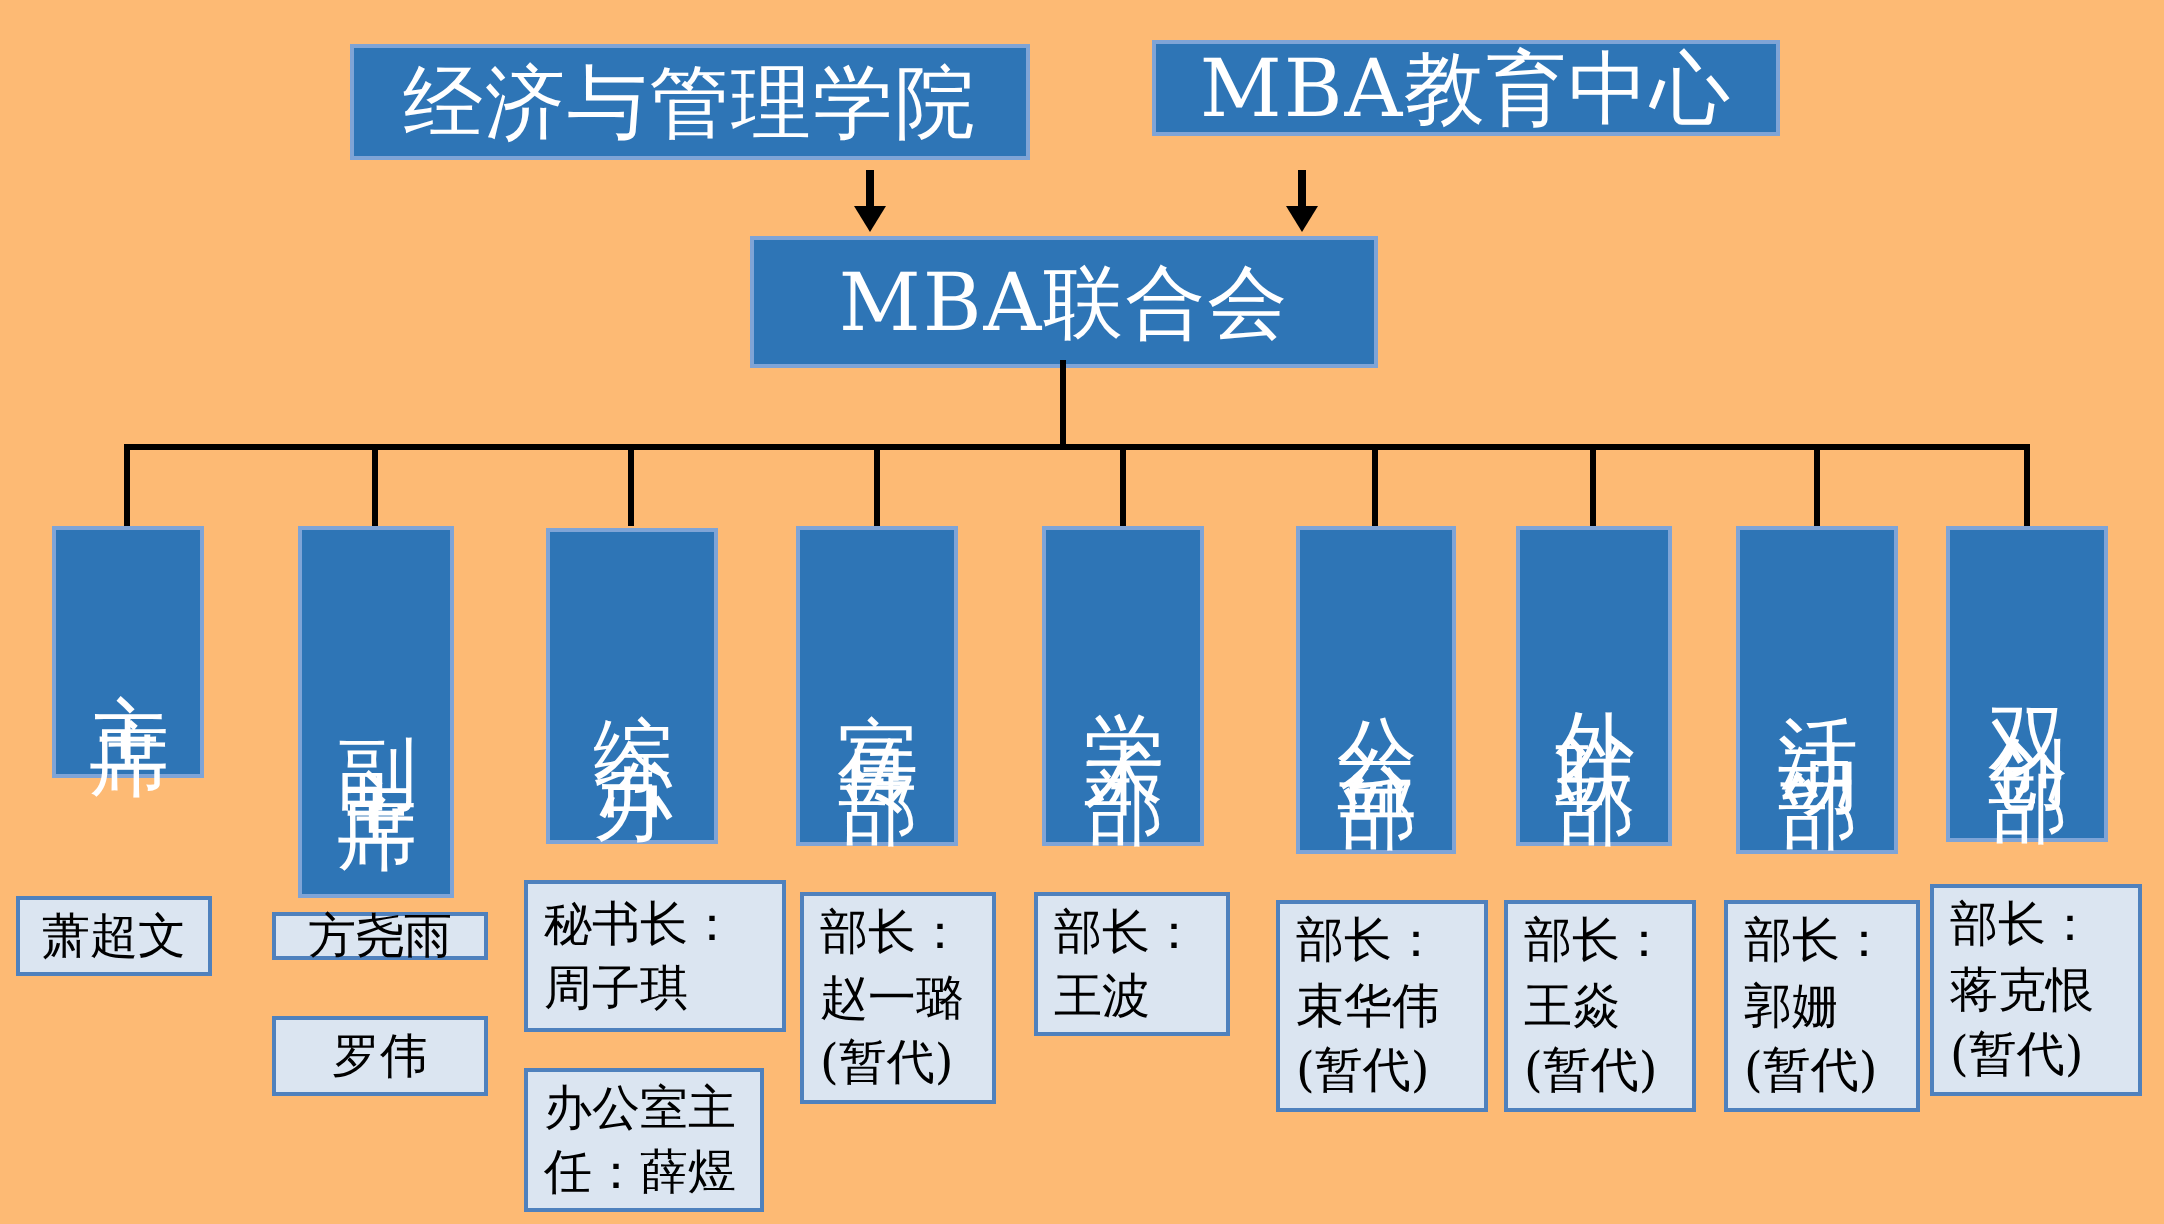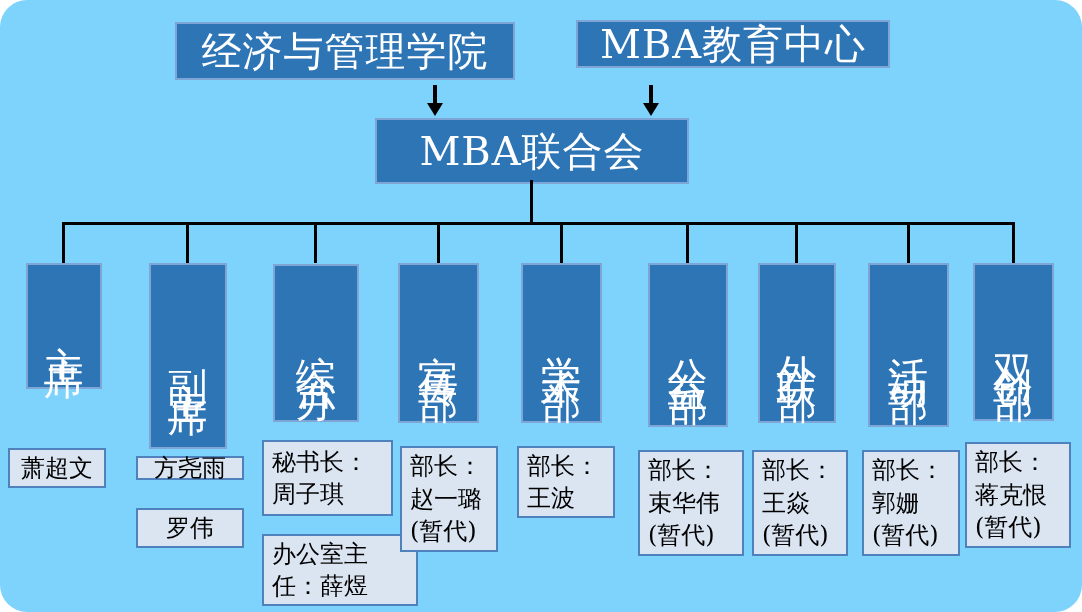--- a/index.html
+++ b/index.html
@@ -1,18 +1,18 @@
 <!DOCTYPE html>
 <html style="--box-blue: #2E75B6; --box-edge: #7FA4D6; --member-bg: #DBE5F1; --member-edge: #4F81BD; --line: #000000;"><head>
 <meta charset="utf-8">
 <style>
   html,body { margin:0; padding:0; background:#ffffff; }
   .canvas {
-    position:relative; width:1082px; height:612px; background:#7dd3fc;
-    font-family:"DejaVu Serif","Liberation Serif",serif; overflow:hidden;border-radius:27px;
+    position:relative; width:1082px; height:612px; background:#fdba74;
+    font-family:"DejaVu Serif","Liberation Serif",serif; overflow:hidden;
   }
   .bluebox {
     position:absolute; background:var(--box-blue,#2E75B6);
     border:2px solid var(--box-edge,#7FA4D6);
     color:#ffffff; display:flex; align-items:center; justify-content:center;
     box-sizing:border-box; text-align:center;
   }
   .top-label { font-size:40px; letter-spacing:1px; }
   .dept-label {
     writing-mode:vertical-rl; text-orientation:upright;
@@ -101,21 +101,21 @@
     <span class="dept-label">双创部</span>
   </div>
 
   <div class="namebox nb-center" style="left:8px;top:448px;width:98px;height:40px">萧超文</div>
 
   <div class="namebox nb-center" style="left:136px;top:456px;width:108px;height:24px">方尧雨</div>
   <div class="namebox nb-center" style="left:136px;top:508px;width:108px;height:40px">罗伟</div>
 
   <div class="namebox nb-left" style="left:262px;top:440px;width:131px;height:76px">秘书长：
 周子琪</div>
-  <div class="namebox nb-left" style="left:262px;top:534px;width:156px;height:72px">办公室主
+  <div class="namebox nb-left" style="left:262px;top:534px;width:120px;height:72px">办公室主
 任：薛煜</div>
 
   <div class="namebox nb-left" style="left:400px;top:446px;width:98px;height:106px">部长：
 赵一璐
 (暂代)</div>
 
   <div class="namebox nb-left" style="left:517px;top:446px;width:98px;height:72px">部长：
 王波</div>
 
   <div class="namebox nb-left" style="left:638px;top:450px;width:106px;height:106px">部长：

